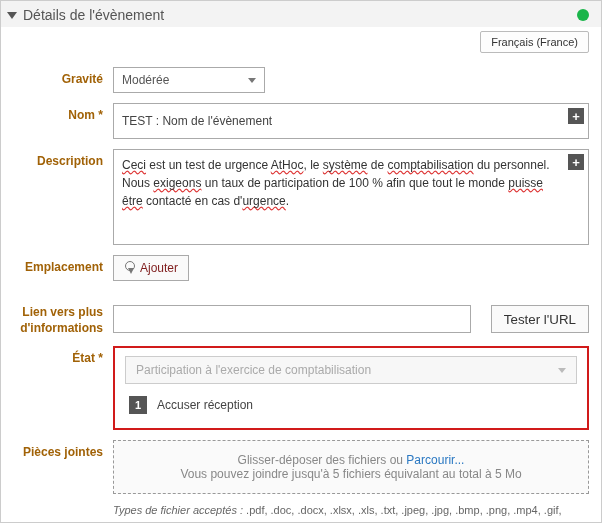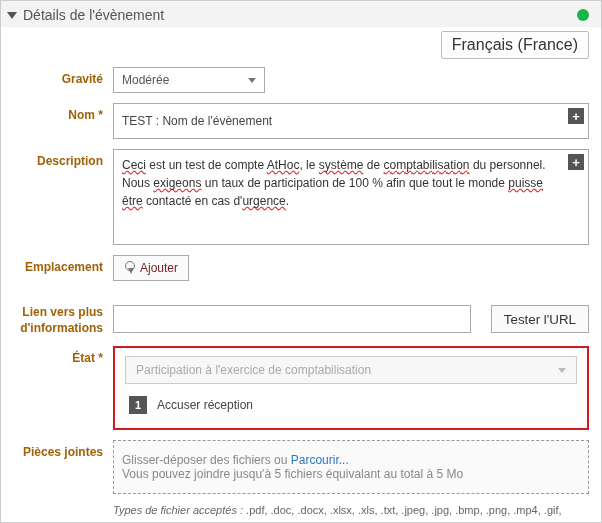--- a/index.html
+++ b/index.html
@@ -30,21 +30,21 @@
   }
   .header-title { font-size: 14px; color: #555; }
   .status-dot {
     width: 12px; height: 12px; border-radius: 50%;
     background: #1ab54a;
     position: absolute; right: 12px; top: 8px;
   }
   .lang-btn {
     position: absolute; top: 30px; right: 12px;
     background: #fdfdfd; border: 1px solid #bbb;
-    padding: 4px 10px; font-size: 16px; color: #333;
+    padding: 4px 10px; font-size: 11px; color: #333;
     border-radius: 2px;
   }
   .form-area {
     padding: 40px 12px 10px 12px;
   }
   .row {
     display: flex;
     align-items: flex-start;
     margin-bottom: 10px;
   }
@@ -131,21 +131,21 @@
     padding:0 10px;
   }
   .etat-item { display:flex; align-items:center; gap:10px; margin-top:12px; margin-left:4px; }
   .num-badge {
     width:18px; height:18px; background:#555; color:#fff;
     display:flex; align-items:center; justify-content:center;
     font-size:11px; font-weight:bold;
   }
   .dropzone {
     border:1.5px dashed #999; background:#fafafa;
-    padding:12px 8px; text-align:left; color:#888;
+    padding:12px 8px; text-align:center; color:#888;
     font-size:12px;
   }
   .dropzone a { color:#2a78c2; text-decoration:none; }
   .filetypes { font-size:11px; color:#666; margin-top:8px; line-height:1.5; }
   .filetypes .it { font-style: italic; margin-top: 12px; }
   .spacer { height: 14px; }
 </style>
 </head>
 <body>
 
@@ -176,21 +176,21 @@
         <div class="plus-badge">+</div>
       </div>
     </div>
   </div>
 
   <div class="row">
     <div class="label">Description</div>
     <div class="field">
       <div class="desc-box">
         <div>
-          <span class="sp-red">Ceci</span><span> est un test de compte </span><span class="sp-red">AtHoc</span><span>, le </span><span class="sp-red">système</span><span> de </span><span class="sp-red">comptabilisation</span><span> du personnel.</span>
+          <span class="sp-red">Ceci</span><span> est un test de urgence </span><span class="sp-red">AtHoc</span><span>, le </span><span class="sp-red">système</span><span> de </span><span class="sp-red">comptabilisation</span><span> du personnel.</span>
         </div>
         <div>
           <span>Nous </span><span class="sp-red">exigeons</span><span> un taux de participation de 100 % afin que tout le monde </span><span class="sp-red">puisse</span>
         </div>
         <div>
           <span class="sp-red">être</span><span> contacté en cas d'</span><span class="sp-red">urgence</span><span>.</span>
         </div>
         <div class="plus-badge">+</div>
       </div>
     </div>

